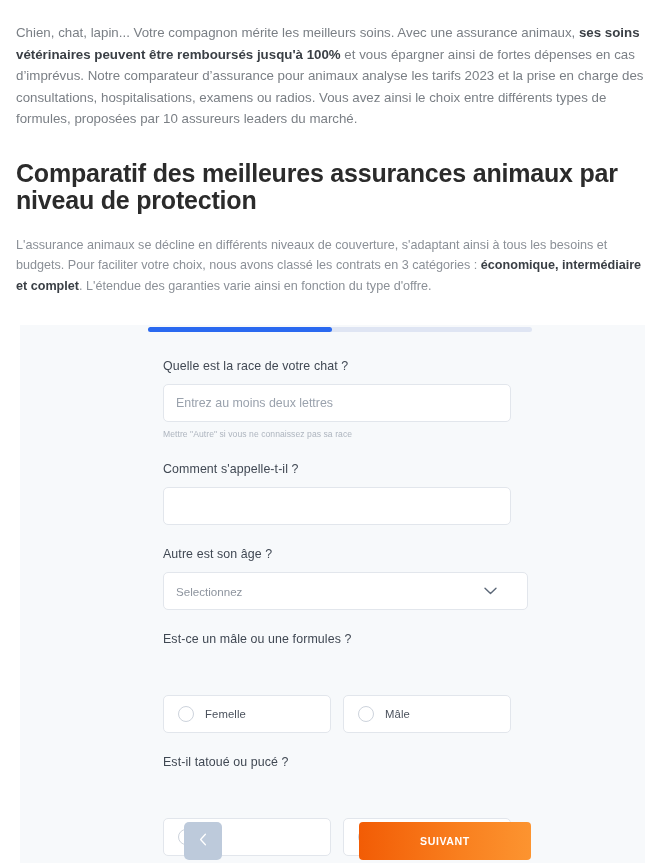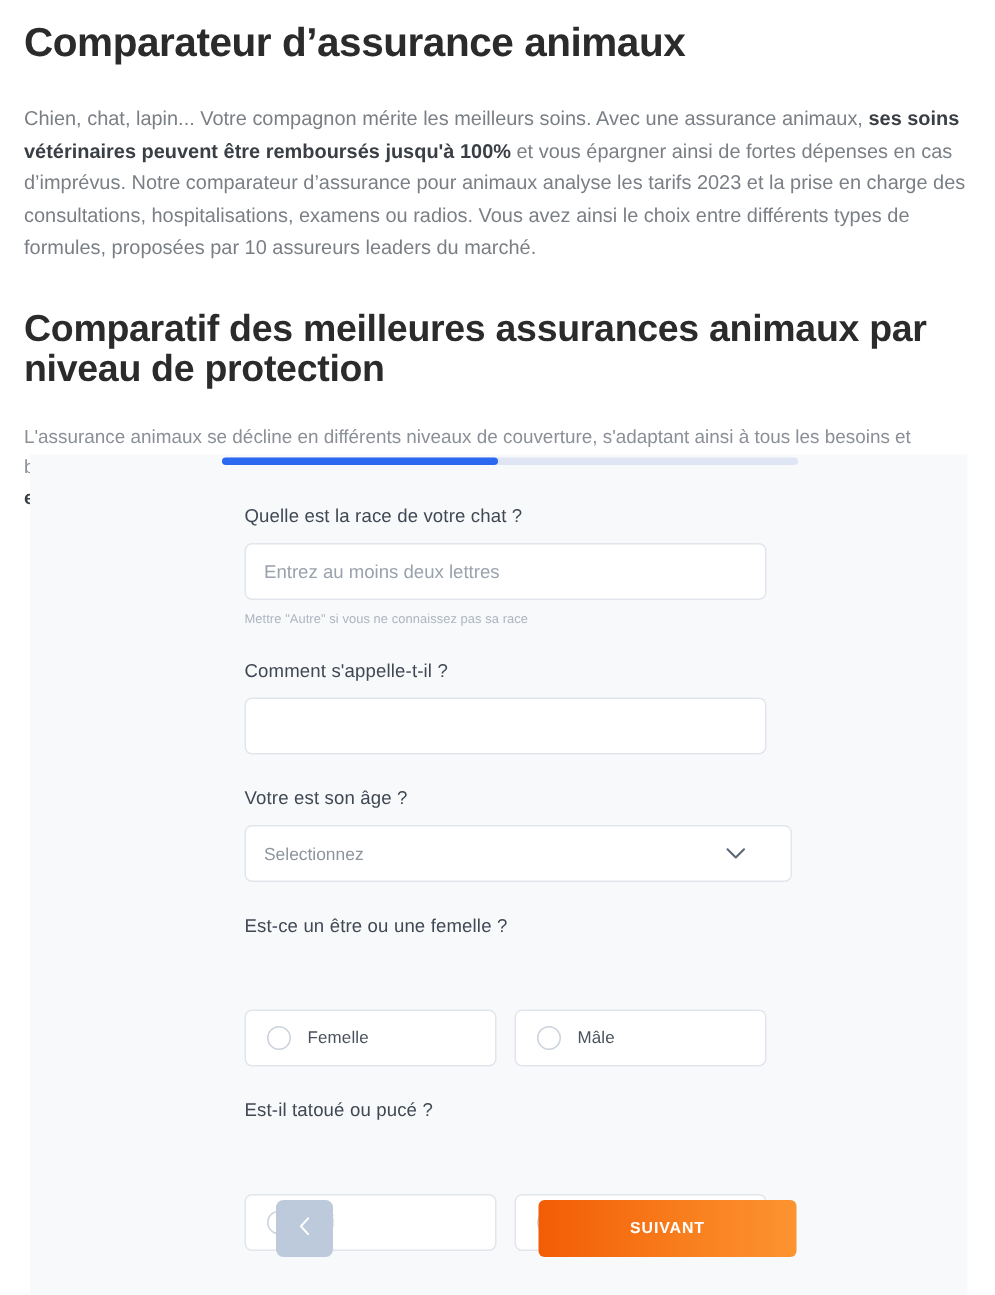--- a/index.html
+++ b/index.html
@@ -250,21 +250,20 @@
     cursor: pointer;
   }
 </style>
 </head>
 <body>
 
 <div class="page">
 
   <div class="article">
 
-    <h1 class="page-title">Comparateur d’assurance animaux</h1>
 
     <p class="intro-paragraph"><span>Chien, chat, lapin... Votre compagnon mérite les meilleurs soins. Avec une assurance animaux, </span><b>ses soins vétérinaires peuvent être remboursés jusqu'à 100%</b><span> et vous épargner ainsi de fortes dépenses en cas d’imprévus. Notre comparateur d’assurance pour animaux analyse les tarifs 2023 et la prise en charge des consultations, hospitalisations, examens ou radios. Vous avez ainsi le choix entre différents types de formules, proposées par 10 assureurs leaders du marché.</span></p>
 
     <h2 class="section-title">Comparatif des meilleures assurances animaux par niveau de protection</h2>
 
     <p class="section-paragraph"><span>L'assurance animaux se décline en différents niveaux de couverture, s'adaptant ainsi à tous les besoins et budgets. Pour faciliter votre choix, nous avons classé les contrats en 3 catégories : </span><b>économique, intermédiaire et complet</b><span>. L'étendue des garanties varie ainsi en fonction du type d'offre.</span></p>
   </div>
 
   <div class="form-panel">
 
@@ -280,35 +279,35 @@
         <input class="text-input" type="text" placeholder="Entrez au moins deux lettres" style="">
         <span class="field-hint">Mettre "Autre" si vous ne connaissez pas sa race</span>
       </div>
 
       <div class="field-group">
         <label class="field-label">Comment s'appelle-t-il ?</label>
         <input class="text-input" type="text" placeholder="" style="">
       </div>
 
       <div class="field-group">
-        <label class="field-label">Votre est son âge ?</label>
+        <label class="field-label">Autre est son âge ?</label>
         <div class="select-wrap">
           <div class="select-box">
             <span>Selectionnez</span>
           </div>
           <span class="chevron-down">
             <svg width="13" height="8" viewBox="0 0 13 8" fill="none" xmlns="http://www.w3.org/2000/svg">
               <path d="M1 1.2L6.5 6.6L12 1.2" stroke="#5c6878" stroke-width="1.4" stroke-linecap="round" stroke-linejoin="round"></path>
             </svg>
           </span>
         </div>
       </div>
 
       <div class="field-group">
-        <label class="field-label">Est-ce un être ou une femelle ?</label>
+        <label class="field-label">Est-ce un mâle ou une formules ?</label>
         <div class="radio-row">
           <div class="radio-option">
             <span class="radio-dot"></span>
             <span class="radio-text">Femelle</span>
           </div>
           <div class="radio-option">
             <span class="radio-dot"></span>
             <span class="radio-text">Mâle</span>
           </div>
         </div>

